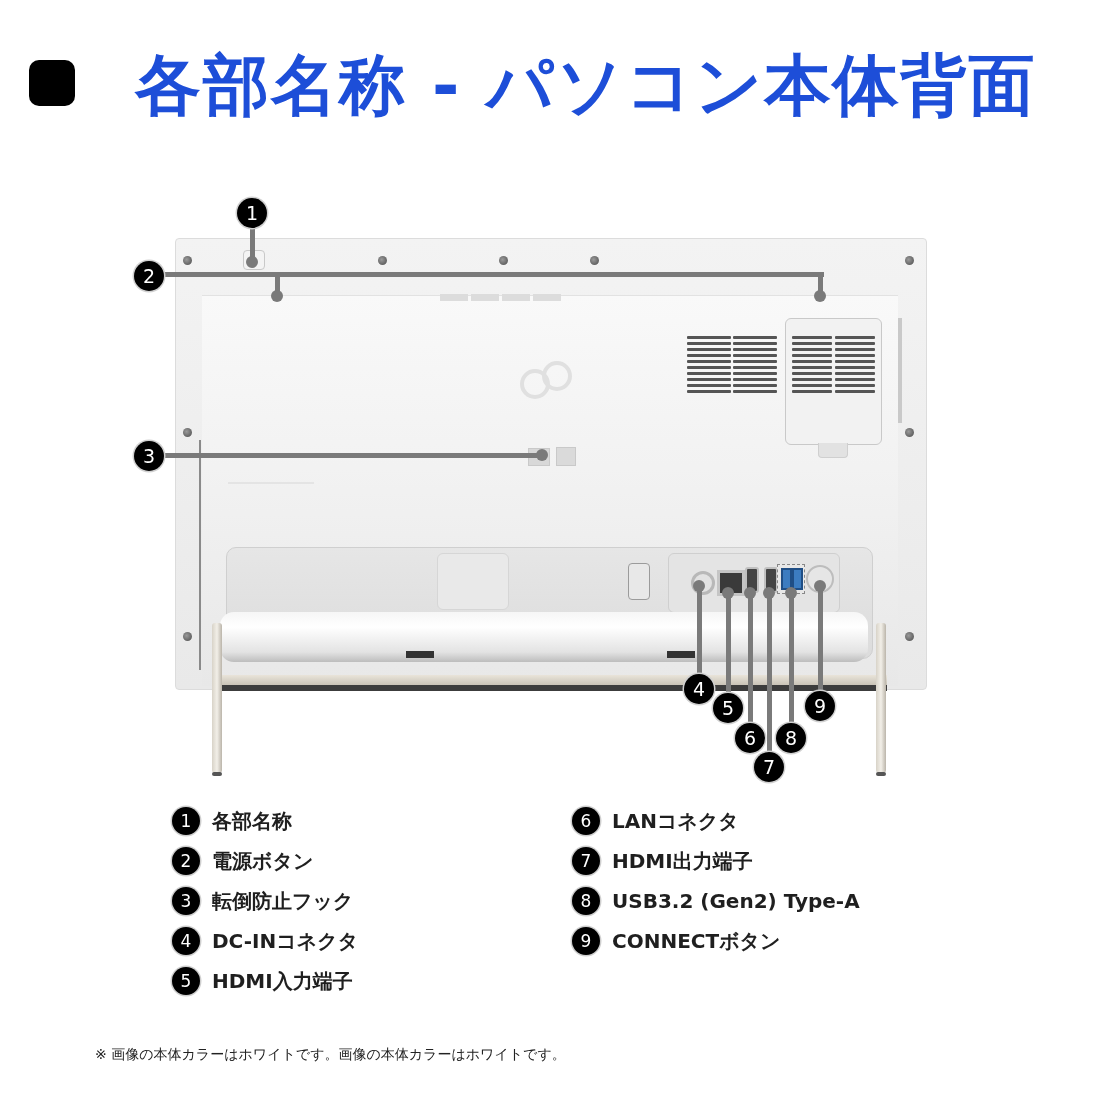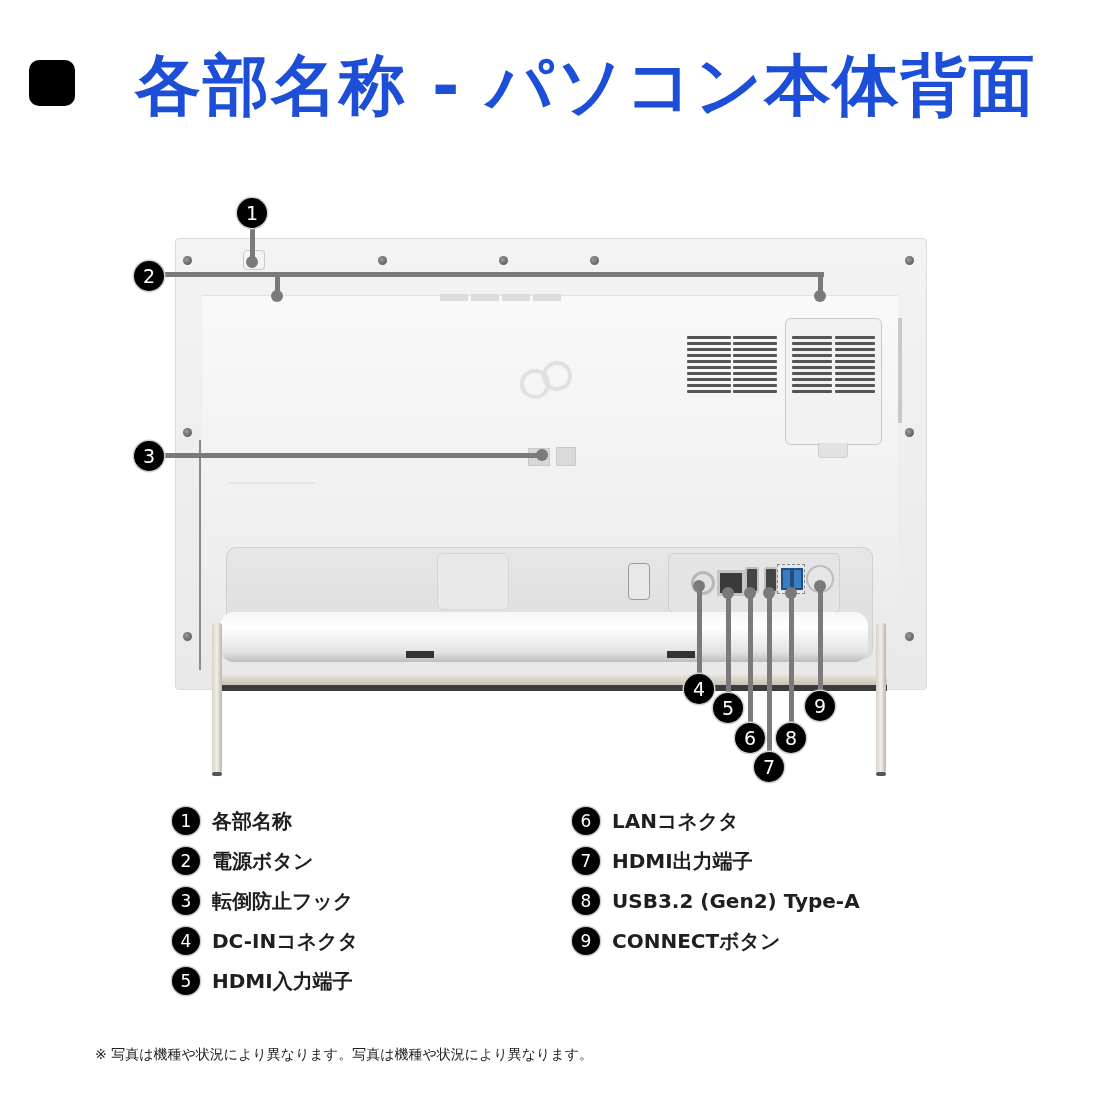--- a/index.html
+++ b/index.html
@@ -248,13 +248,13 @@
   <div class="legend-item">
     <span class="legend-badge">8</span>
     <span class="legend-label">USB3.2 (Gen2) Type-A</span>
   </div>
   <div class="legend-item">
     <span class="legend-badge">9</span>
     <span class="legend-label">CONNECTボタン</span>
   </div>
 </div>
 
-<div class="abs footnote">※ 写真は機種や状況により異なります。写真は機種や状況により異なります。</div>
+<div class="abs footnote">※ 画像の本体カラーはホワイトです。画像の本体カラーはホワイトです。</div>
 
 </body></html>

